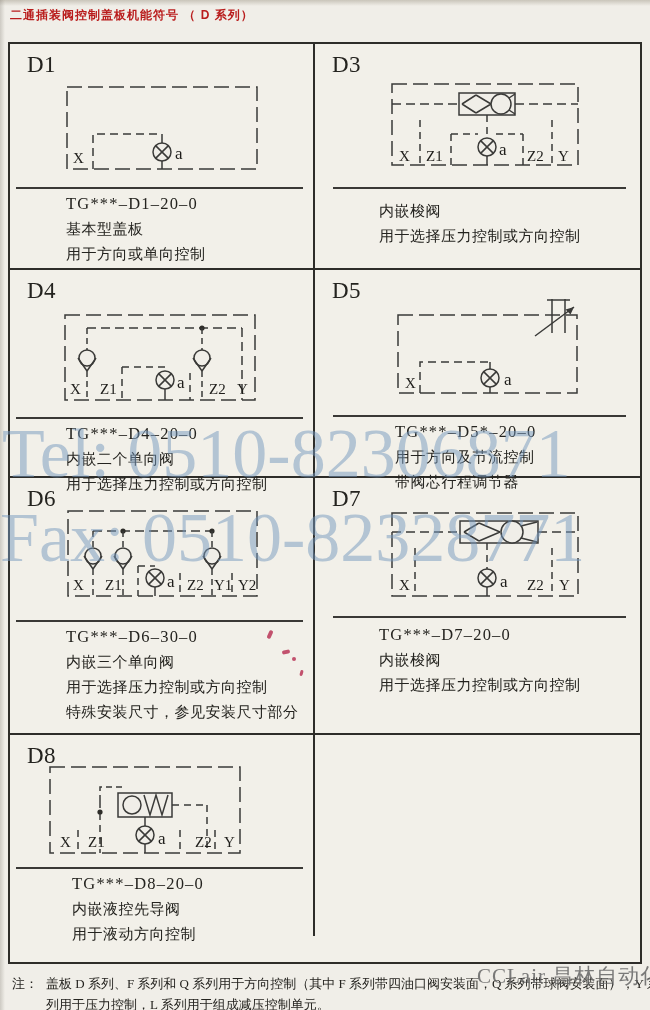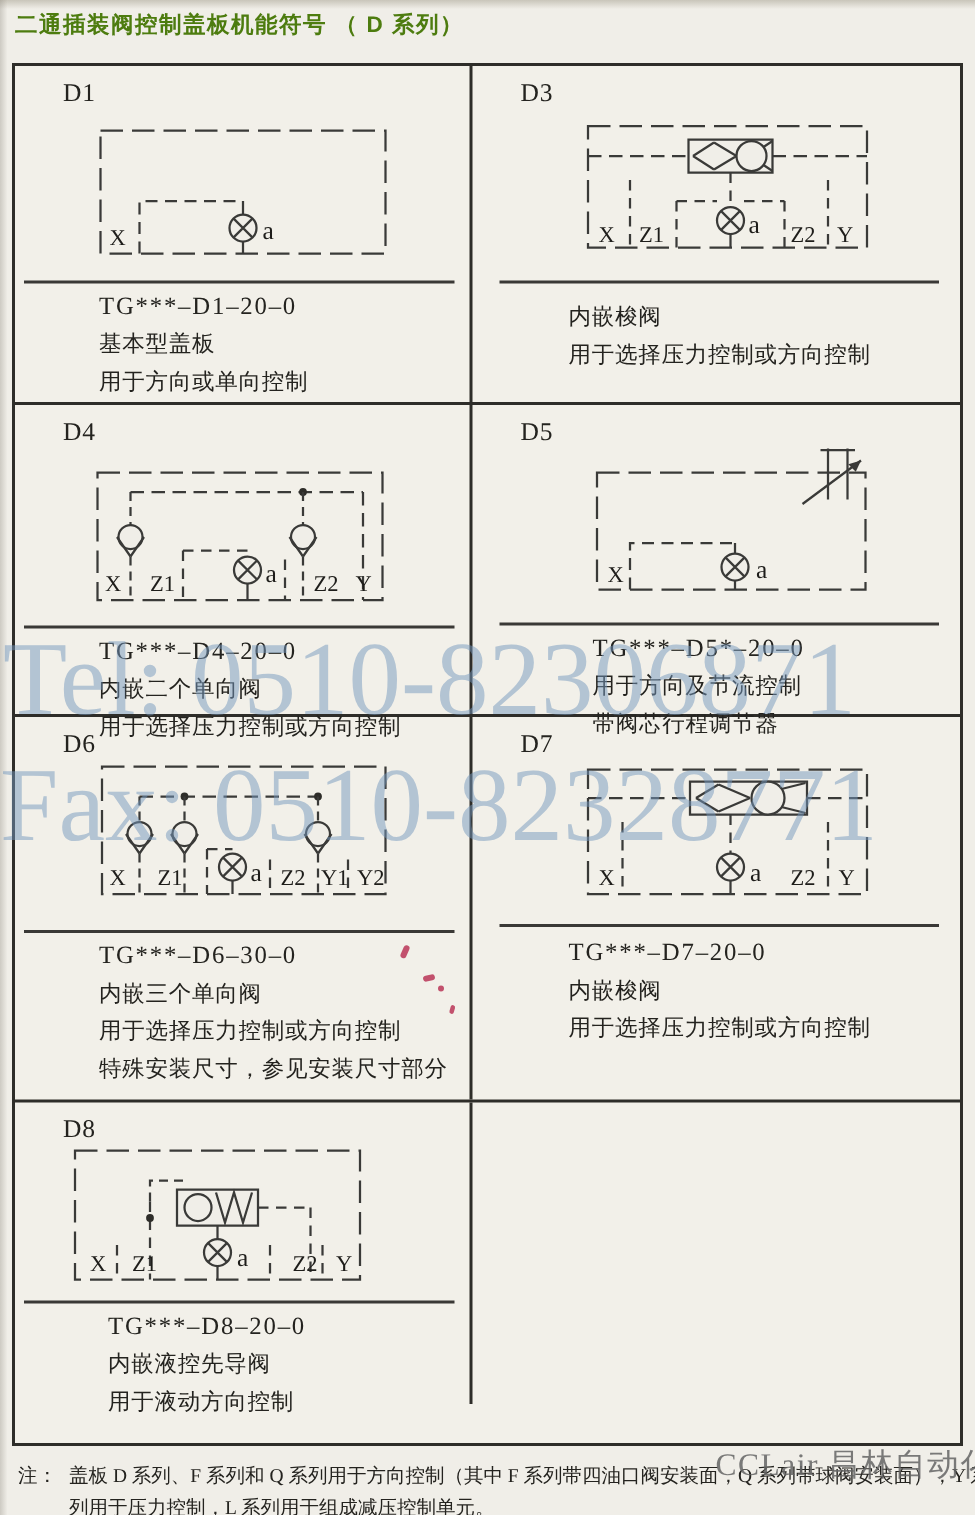--- a/index.html
+++ b/index.html
@@ -7,33 +7,33 @@
     position:relative; width:650px; height:1010px; overflow:hidden;
     background:#f0eee8;
     font-family:"Liberation Serif", serif; color:#24231f;
   }
   .scan-shade-top{position:absolute;left:0;top:0;width:100%;height:6px;
     background:linear-gradient(#c9c5ba,rgba(240,238,232,0));}
   .scan-shade-left{position:absolute;left:0;top:0;width:5px;height:100%;
     background:linear-gradient(90deg,rgba(140,135,125,.35),rgba(240,238,232,0));}
   .title{
     position:absolute; left:10px; top:7px; font-family:"Liberation Sans",sans-serif;
-    font-weight:bold; font-size:15px; letter-spacing:1px; color:#4d7c0f; white-space:nowrap;
+    font-weight:bold; font-size:12px; letter-spacing:1px; color:#b91c1c; white-space:nowrap;
   }
   .grid{
     position:absolute; left:8px; top:42px; width:634px; height:922px;
     border:2px solid #2e2d29; box-sizing:border-box; background:rgba(244,242,236,.4);
   }
   .row{position:relative; width:100%; box-sizing:border-box; border-bottom:2px solid #2e2d29; display:flex;}
   .row:last-child{border-bottom:none;justify-content:flex-end;}
   .r1{height:226px}.r2{height:208px}.r3{height:257px}.r4{height:201px}
   .cell{position:relative; box-sizing:border-box; height:100%;}
   .cellL{width:305px; border-right:2px solid #2e2d29;}
   .cellR{flex:1;}
-  .cell-label{position:absolute; left:17px; top:8px; font-size:17px; letter-spacing:.5px;margin-left:15px;}
+  .cell-label{position:absolute; left:17px; top:8px; font-size:23px; letter-spacing:.5px;}
   .diagram{position:absolute; left:0; top:0; pointer-events:none;}
   .diagram path,.diagram rect,.diagram line,.diagram circle,.diagram polyline{vector-effect:non-scaling-stroke;}
   .sep{position:absolute; height:2px; background:#3a3936;}
   .cellL .sep{left:6px; right:10px;}
   .cellR .sep{left:18px; right:14px;}
   .txt{position:absolute; white-space:nowrap;}
   .cellL .txt{left:56px;}
   .cellR .txt{left:64px;}
   .code{font-size:16.5px; letter-spacing:1.2px; margin-bottom:5px;}
   .desc{font-size:15px; margin-top:6px; letter-spacing:.5px;}

